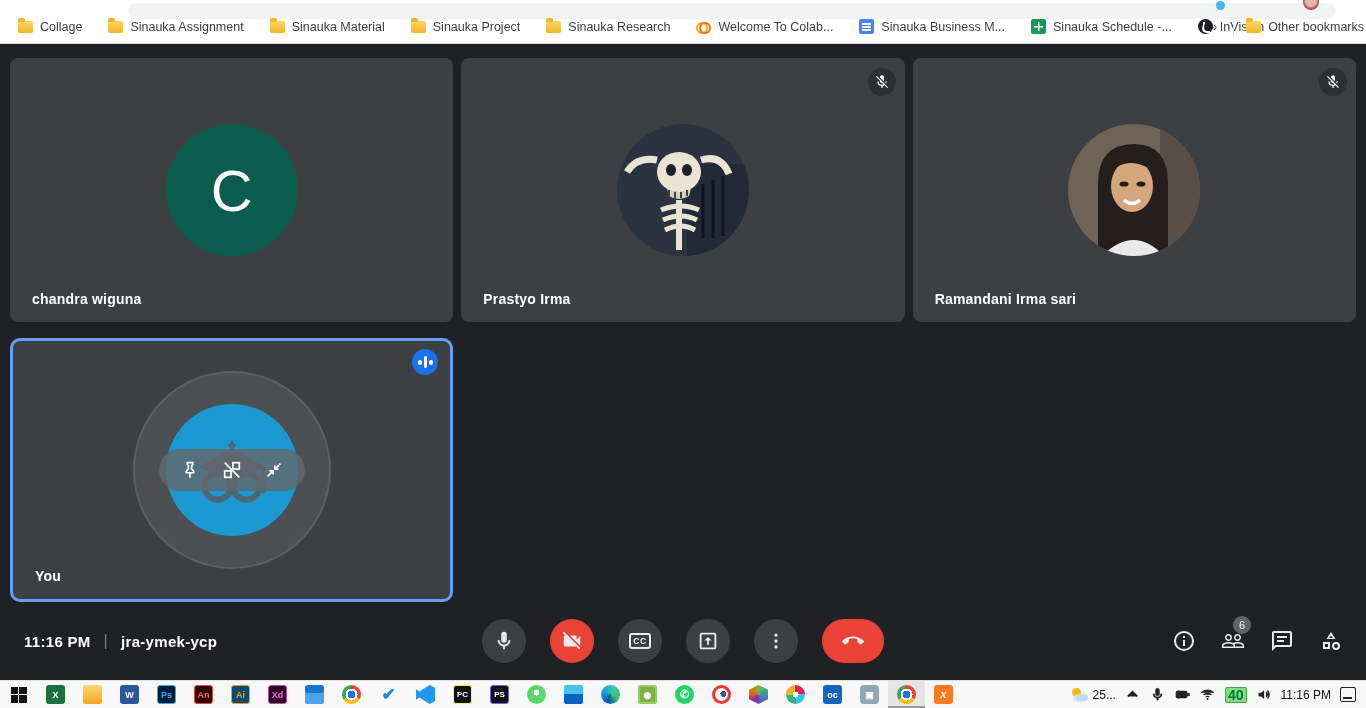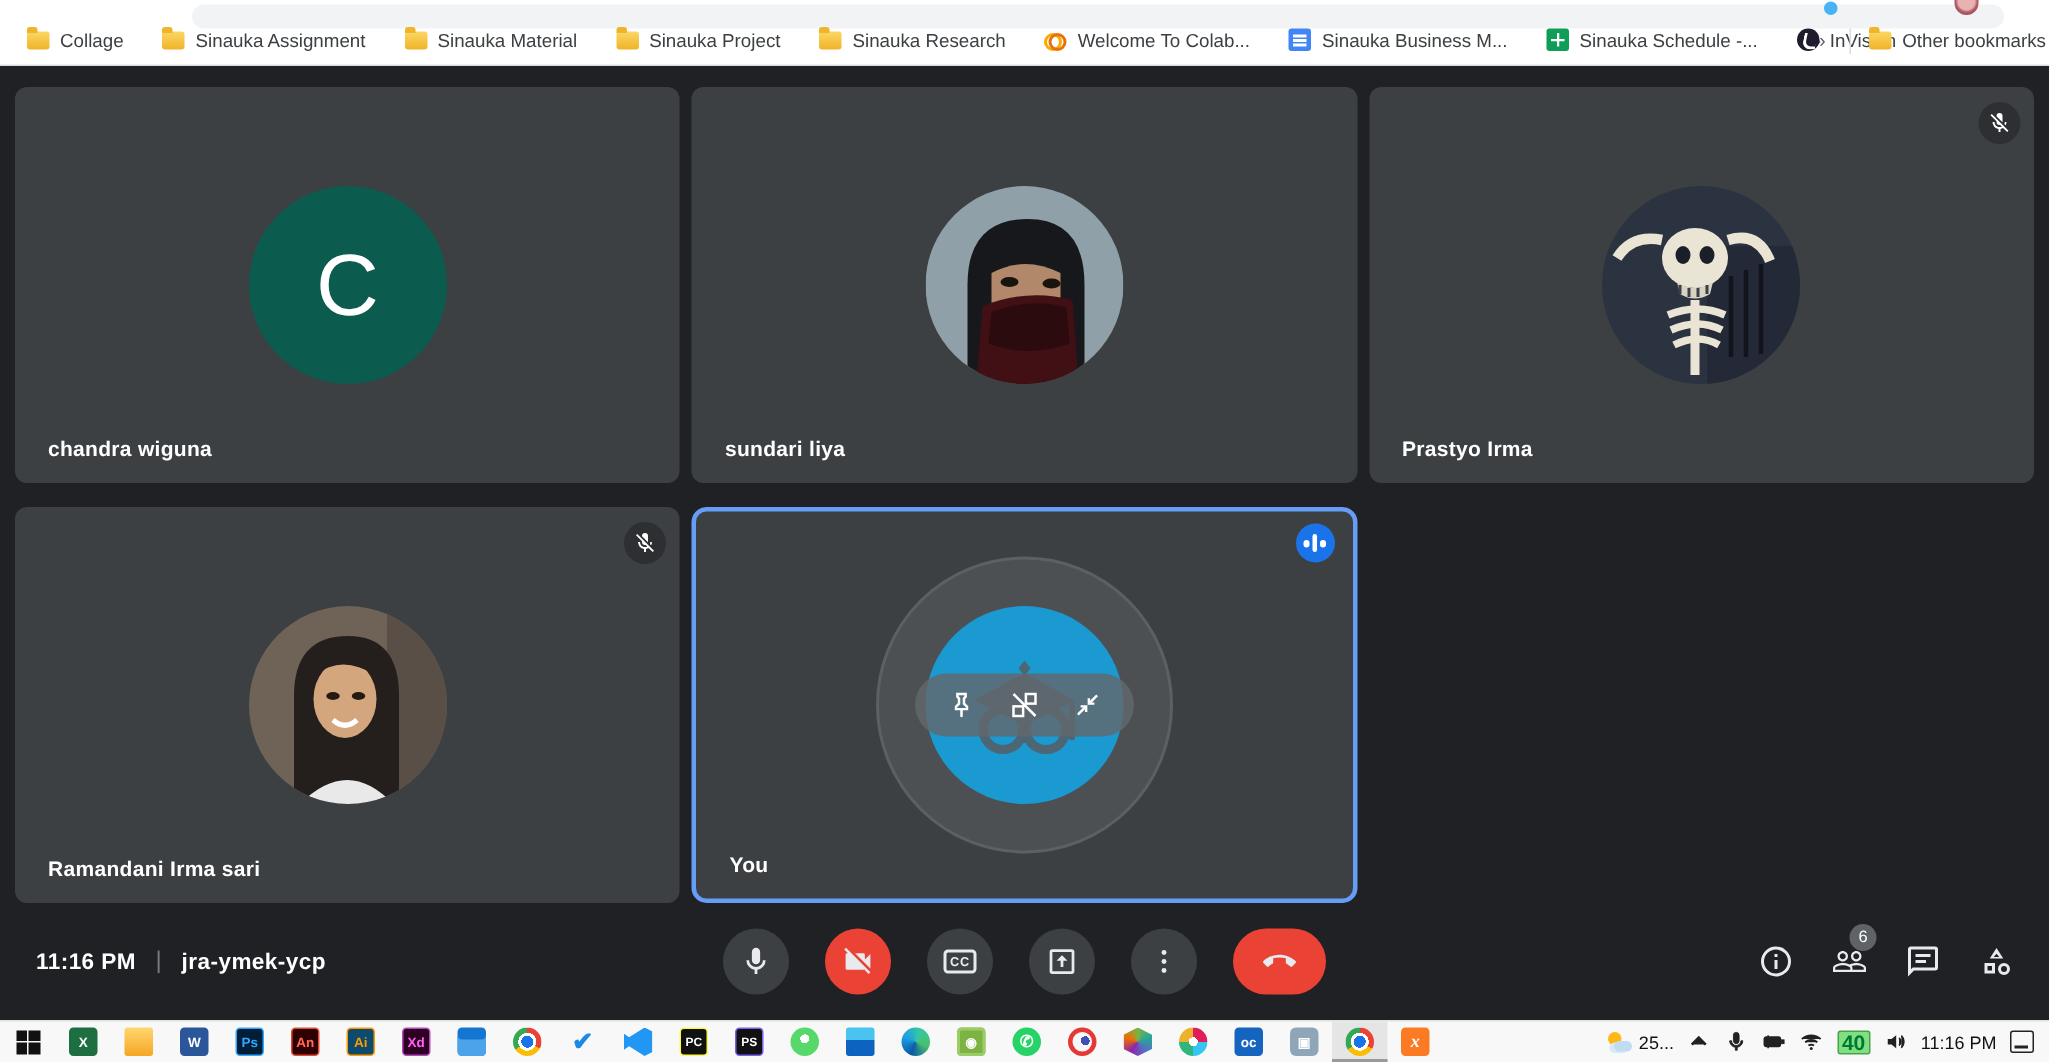--- a/index.html
+++ b/index.html
@@ -158,36 +158,20 @@
       <div class="tile">
         <div class="avatar-wrap">
             <div class="avatar initial-avatar">
               <span>C</span>
             </div>
           </div>
         <span class="pname">chandra wiguna</span>
       </div>
 
 
-      <div class="tile">
-        <div class="avatar-wrap">
-            <div class="avatar">
-          <svg viewBox="0 0 132 132">
-            <rect width="132" height="132" fill="#8fa0a8"></rect>
-            <path d="M28 132 V66 q0 -44 40 -44 q38 0 38 44 l0 66z" fill="#17181c"></path>
-            <path d="M44 58 q22 -12 46 0 l0 18 -46 2z" fill="#b2886a"></path>
-            <ellipse cx="56" cy="64" rx="6" ry="3.4" fill="#1a140f"></ellipse>
-            <ellipse cx="84" cy="65" rx="6" ry="3.4" fill="#1a140f"></ellipse>
-            <path d="M38 80 q30 -12 60 -4 l4 56 -68 0z" fill="#401014"></path>
-            <path d="M44 84 q26 -10 50 -3 l2 24 q-28 10 -54 0z" fill="#2c0b0e"></path>
-          </svg>
-        </div>
-          </div>
-        <span class="pname">sundari liya</span>
-      </div>
 
       <div class="tile">
         <div class="avatar-wrap">
             <div class="avatar">
           <svg viewBox="0 0 132 132">
             <rect width="132" height="132" fill="#2b3240"></rect>
             <rect x="70" y="40" width="62" height="92" fill="#232936"></rect>
             <path d="M86 60 v54 M96 56 v58 M106 52 v60" stroke="#11141c" stroke-width="3"></path>
             <ellipse cx="62" cy="48" rx="22" ry="20" fill="#e9e4d4"></ellipse>
             <ellipse cx="54" cy="46" rx="5" ry="6" fill="#1b1f29"></ellipse>

